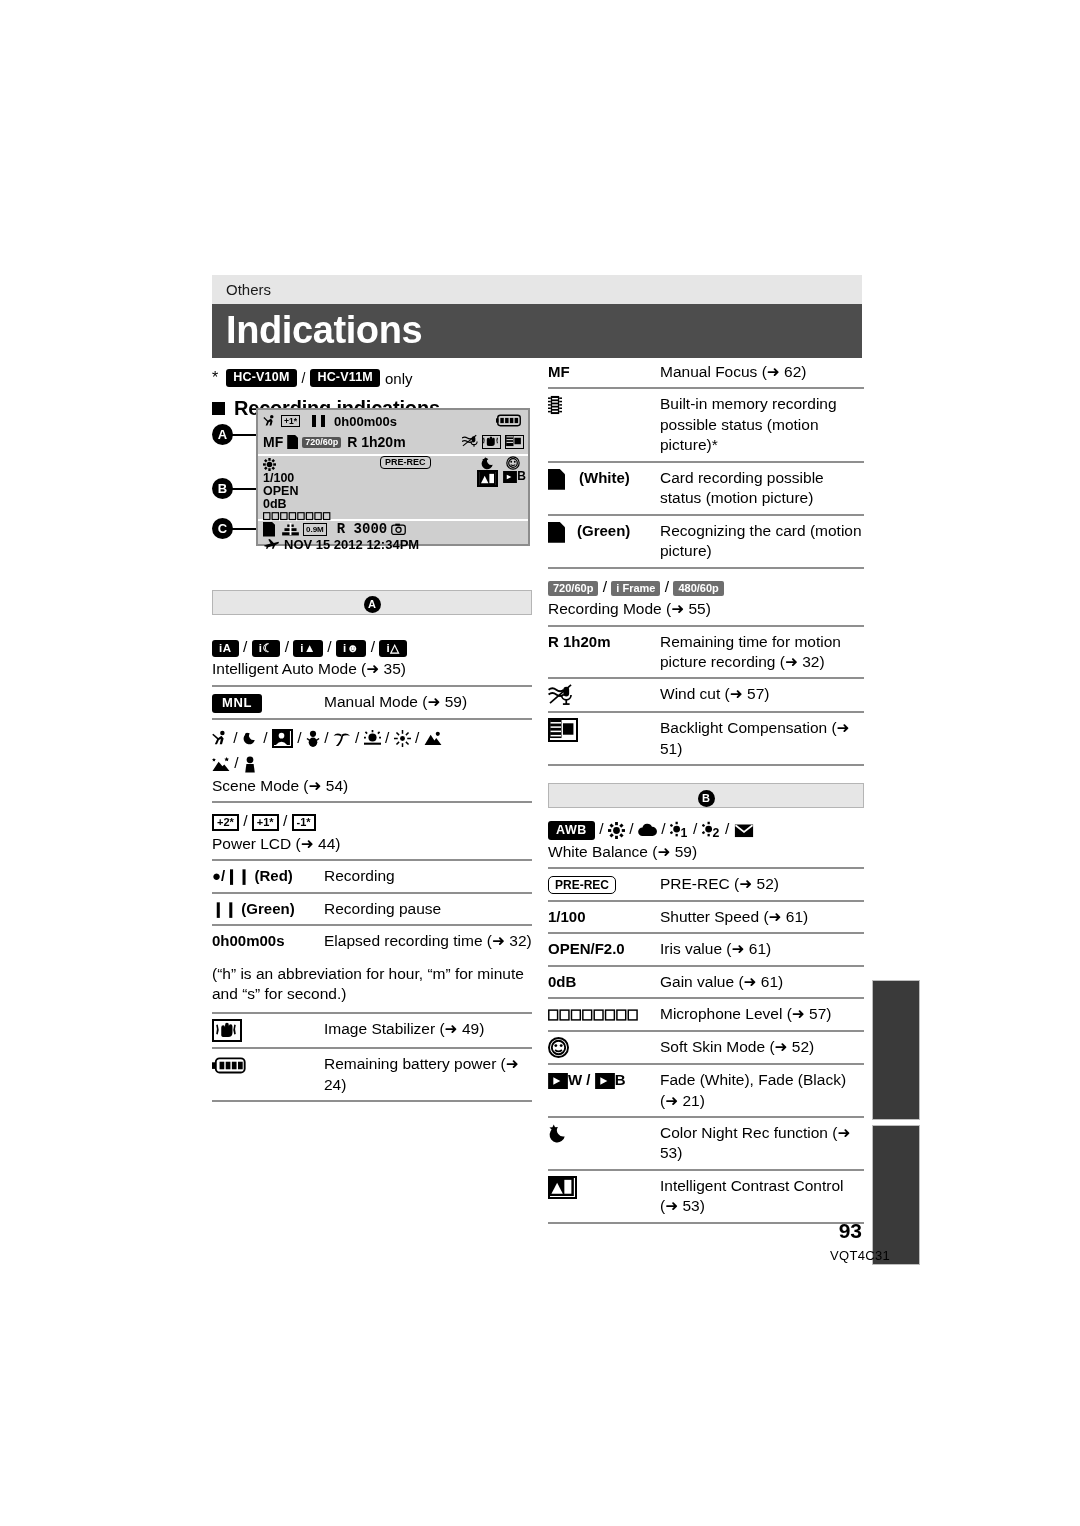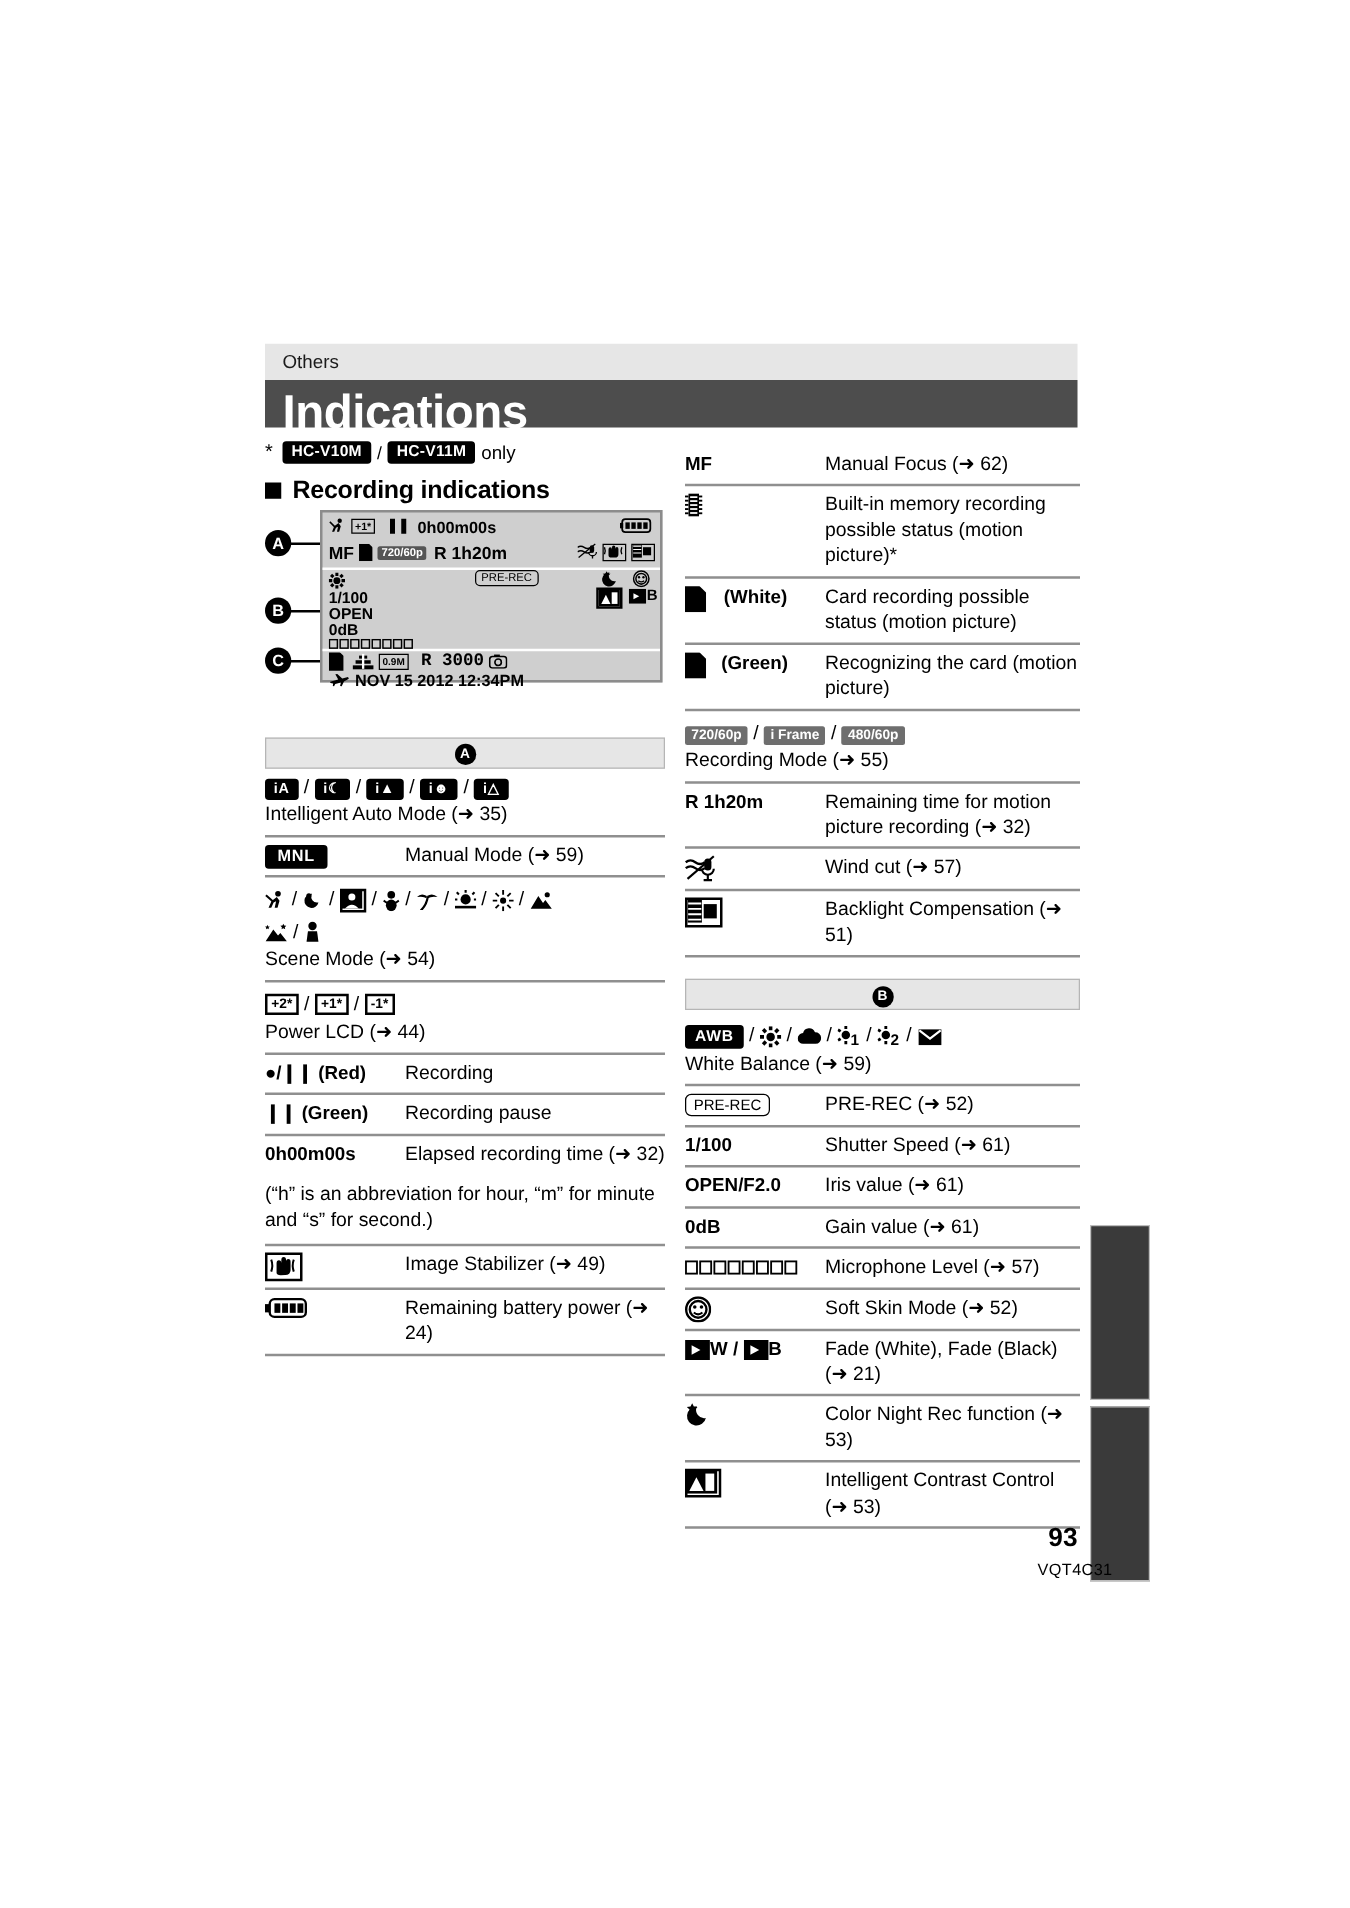--- a/index.html
+++ b/index.html
@@ -7,21 +7,21 @@
        font-family:"Liberation Sans", sans-serif;color:#000;}
 
   
   #page{position:absolute;left:0;top:0;width:1080px;height:1526px;}
 
   .content{position:absolute;left:212px;top:275px;width:650px;}
 
   
   .kicker{background:#e6e6e6;height:29px;line-height:29px;padding-left:14px;
           font-size:15px;color:#1a1a1a;}
-  .titlebar{background:#4d4d4d;height:38px;line-height:52px;padding-left:14px;}
+  .titlebar{background:#4d4d4d;height:54px;line-height:52px;padding-left:14px;}
   .titlebar .t{color:#fff;font-size:38px;font-weight:bold;letter-spacing:-0.4px;}
 
   .noteline{margin-top:9px;height:22px;font-size:14px;display:flex;align-items:center;gap:5px;}
   .noteline .star{font-size:16px;line-height:1;margin-right:3px;}
   .modelchip{background:#000;color:#fff;font-size:12.5px;font-weight:bold;
              border-radius:3px;padding:2px 7px 3px 7px;line-height:1;letter-spacing:.2px;}
   .noteline .sep{font-size:14px;}
   .noteline .only{font-size:15px;}
 
   .subhead{margin-top:8px;display:flex;align-items:center;gap:9px;}
@@ -41,21 +41,21 @@
   .lcd .band{position:relative;}
   .bandA{height:44px;border-bottom:2px solid #fff;}
   .bandB{height:63px;border-bottom:2px solid #fff;}
   .bandC{height:27px;}
   .row{display:flex;align-items:center;height:21px;padding-left:5px;gap:4px;position:relative;}
   .mono{font-family:"Liberation Sans",sans-serif;font-weight:bold;}
 
   .tag{background:#6e6e6e;color:#fff;font-size:9px;font-weight:bold;border-radius:2px;
        padding:1px 3px;line-height:1;display:inline-block;}
   .tagdk{background:#555;}
-  .tagout{border:1px solid #000;border-radius:4px;font-size:9px;font-weight:normal;
+  .tagout{border:1px solid #000;border-radius:4px;font-size:9px;font-weight:bold;
           padding:1px 4px;display:inline-block;line-height:1;background:transparent;color:#000;}
 
   .abclabel{position:absolute;width:21px;height:21px;border-radius:50%;background:#000;
             color:#fff;font-size:13px;font-weight:bold;text-align:center;line-height:21px;}
   .leadline{position:absolute;height:2px;background:#000;}
 
   
   .sechdr{background:#e6e6e6;border:1px solid #b5b5b5;height:25px;line-height:25px;
           text-align:center;box-sizing:border-box;}
   .sechdr .circ{display:inline-block;width:17px;height:17px;border-radius:50%;background:#000;
@@ -291,21 +291,21 @@
 
         </div>
       </div>
 
       <div style="position:absolute;left:0;top:228px;width:320px;">
 
         <div class="sechdr">
           <span class="circ">A</span>
         </div>
 
-        <div style="padding-top:1px;">
+        <div style="padding-top:18px;">
           <div class="iconline">
             <span class="chipk sm">iA</span><span> / </span>
             <span class="chipk sm">i☾</span><span> / </span>
             <span class="chipk sm">i▲</span><span> / </span>
             <span class="chipk sm">i☻</span><span> / </span>
             <span class="chipk sm">i△</span>
           </div>
           <div class="caption">Intelligent Auto Mode (➜ 35)</div>
         </div>
 

